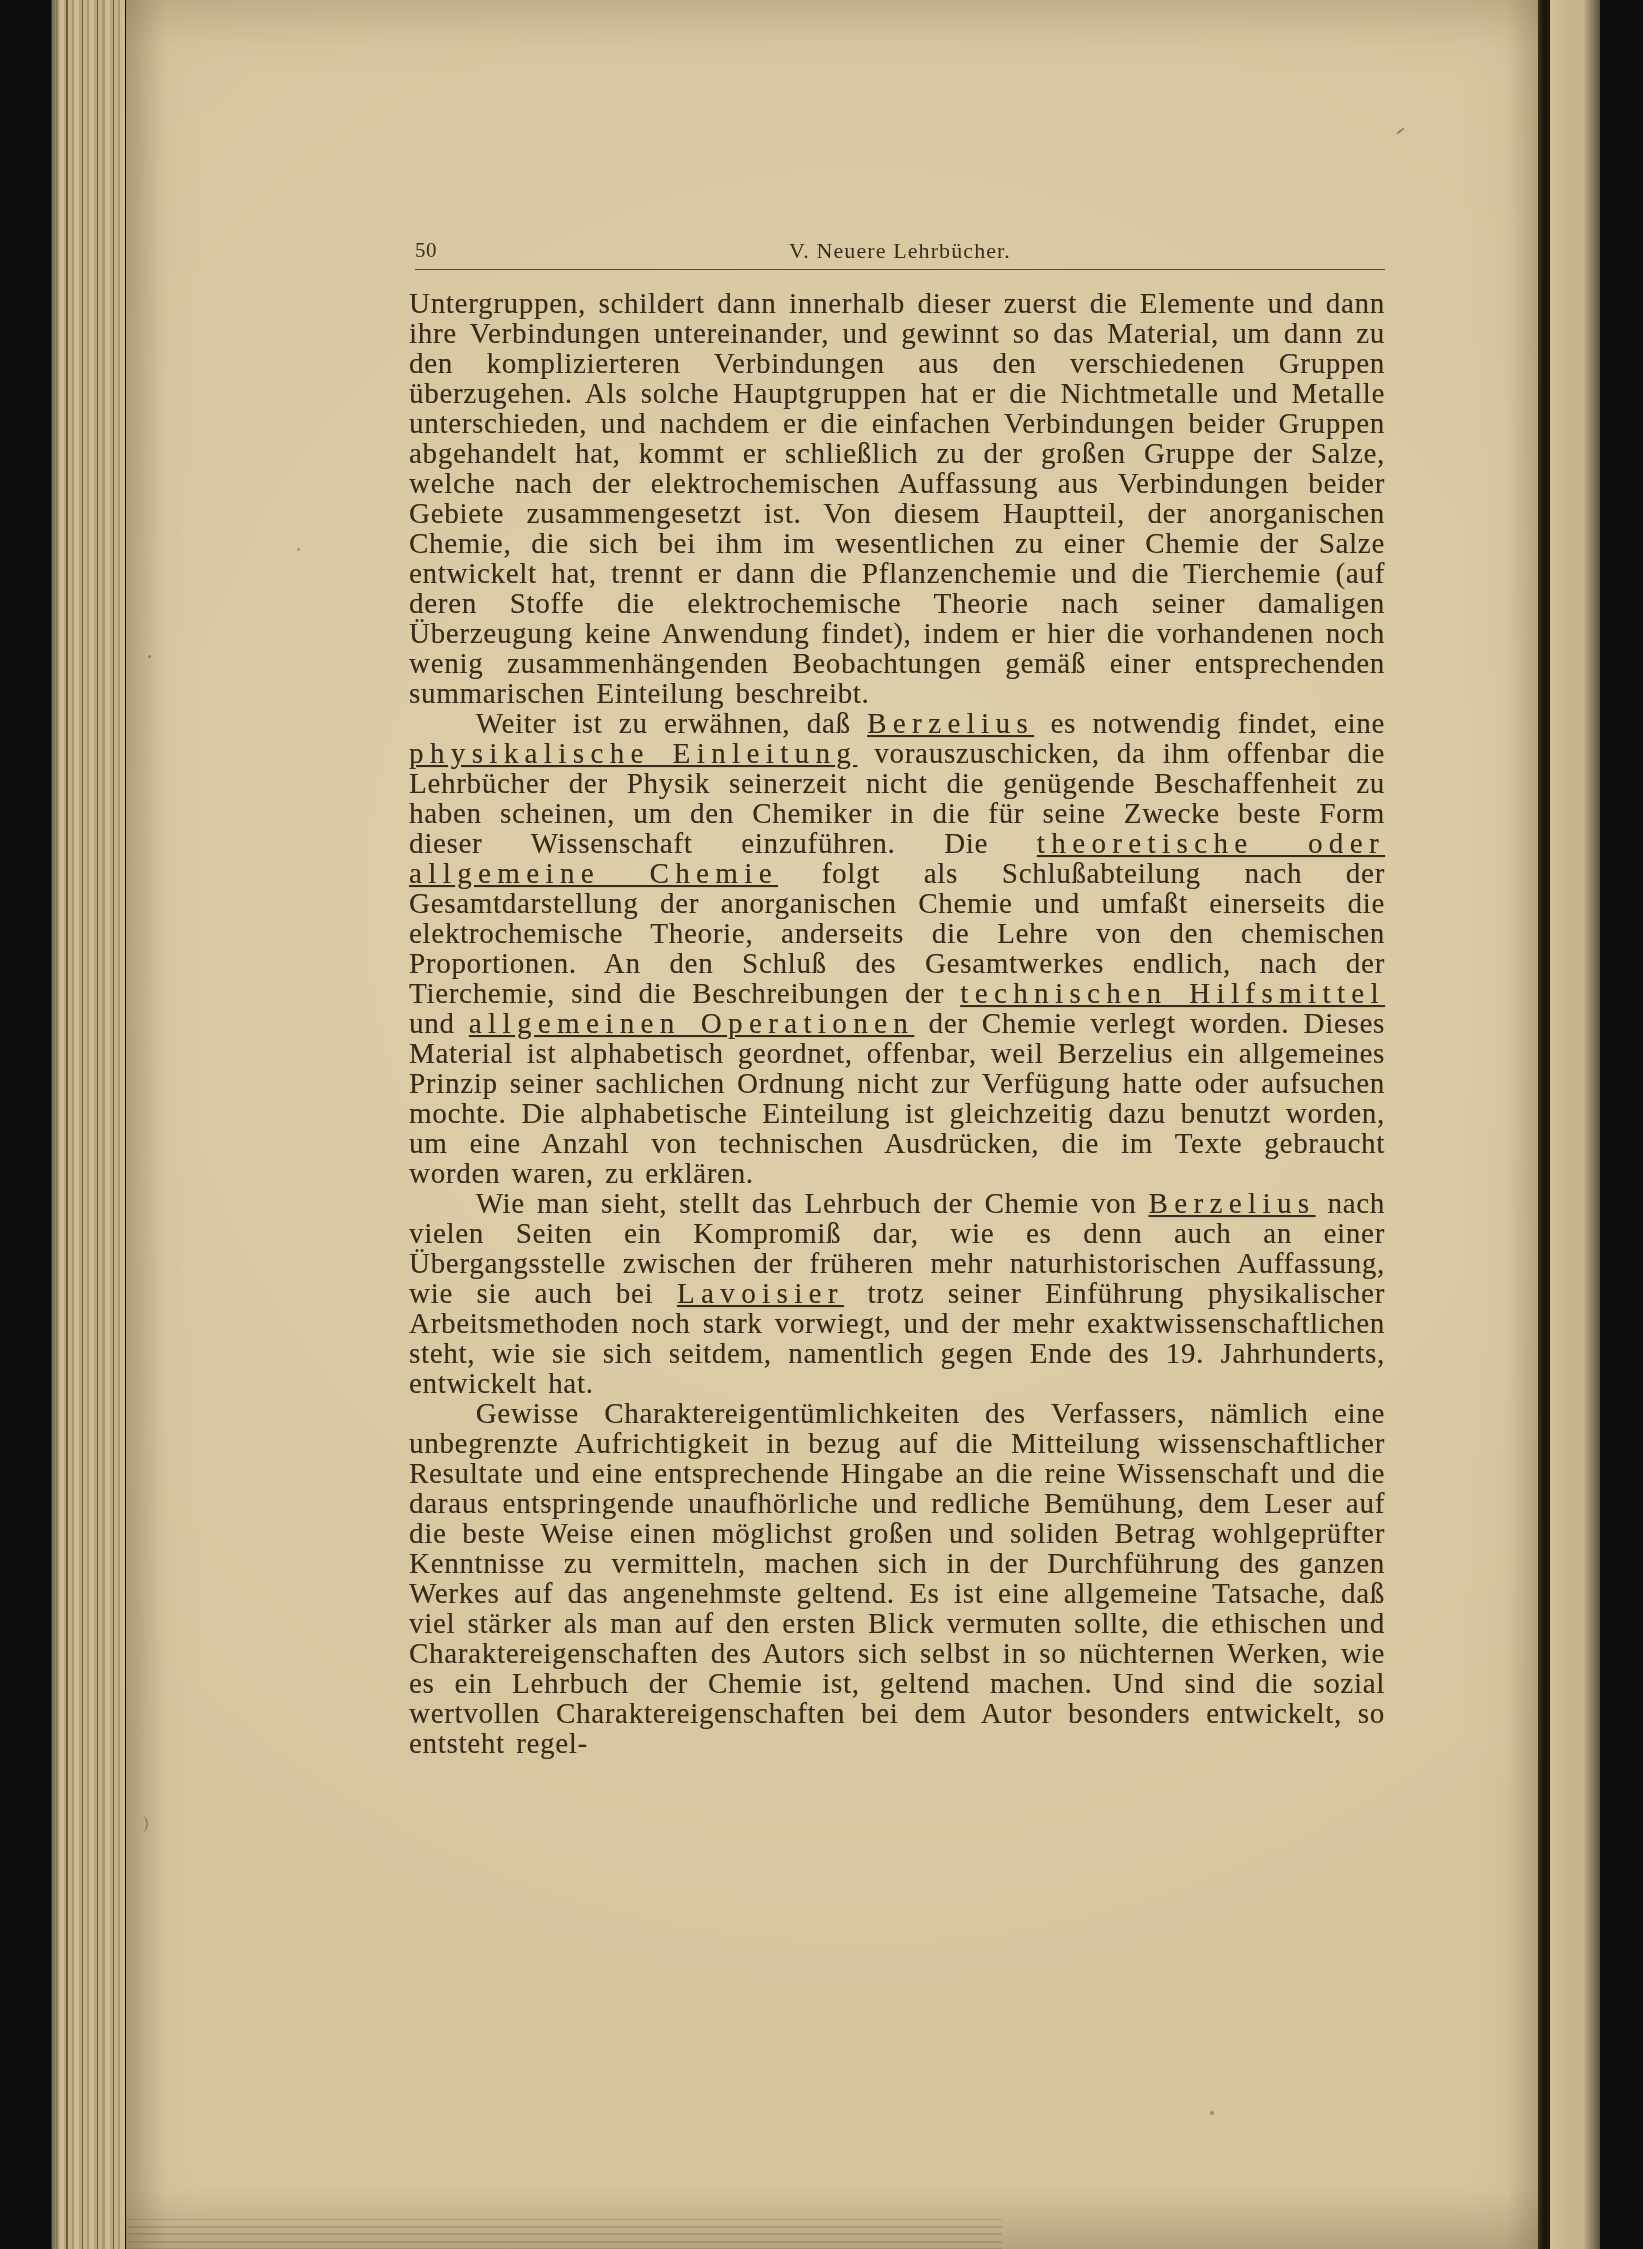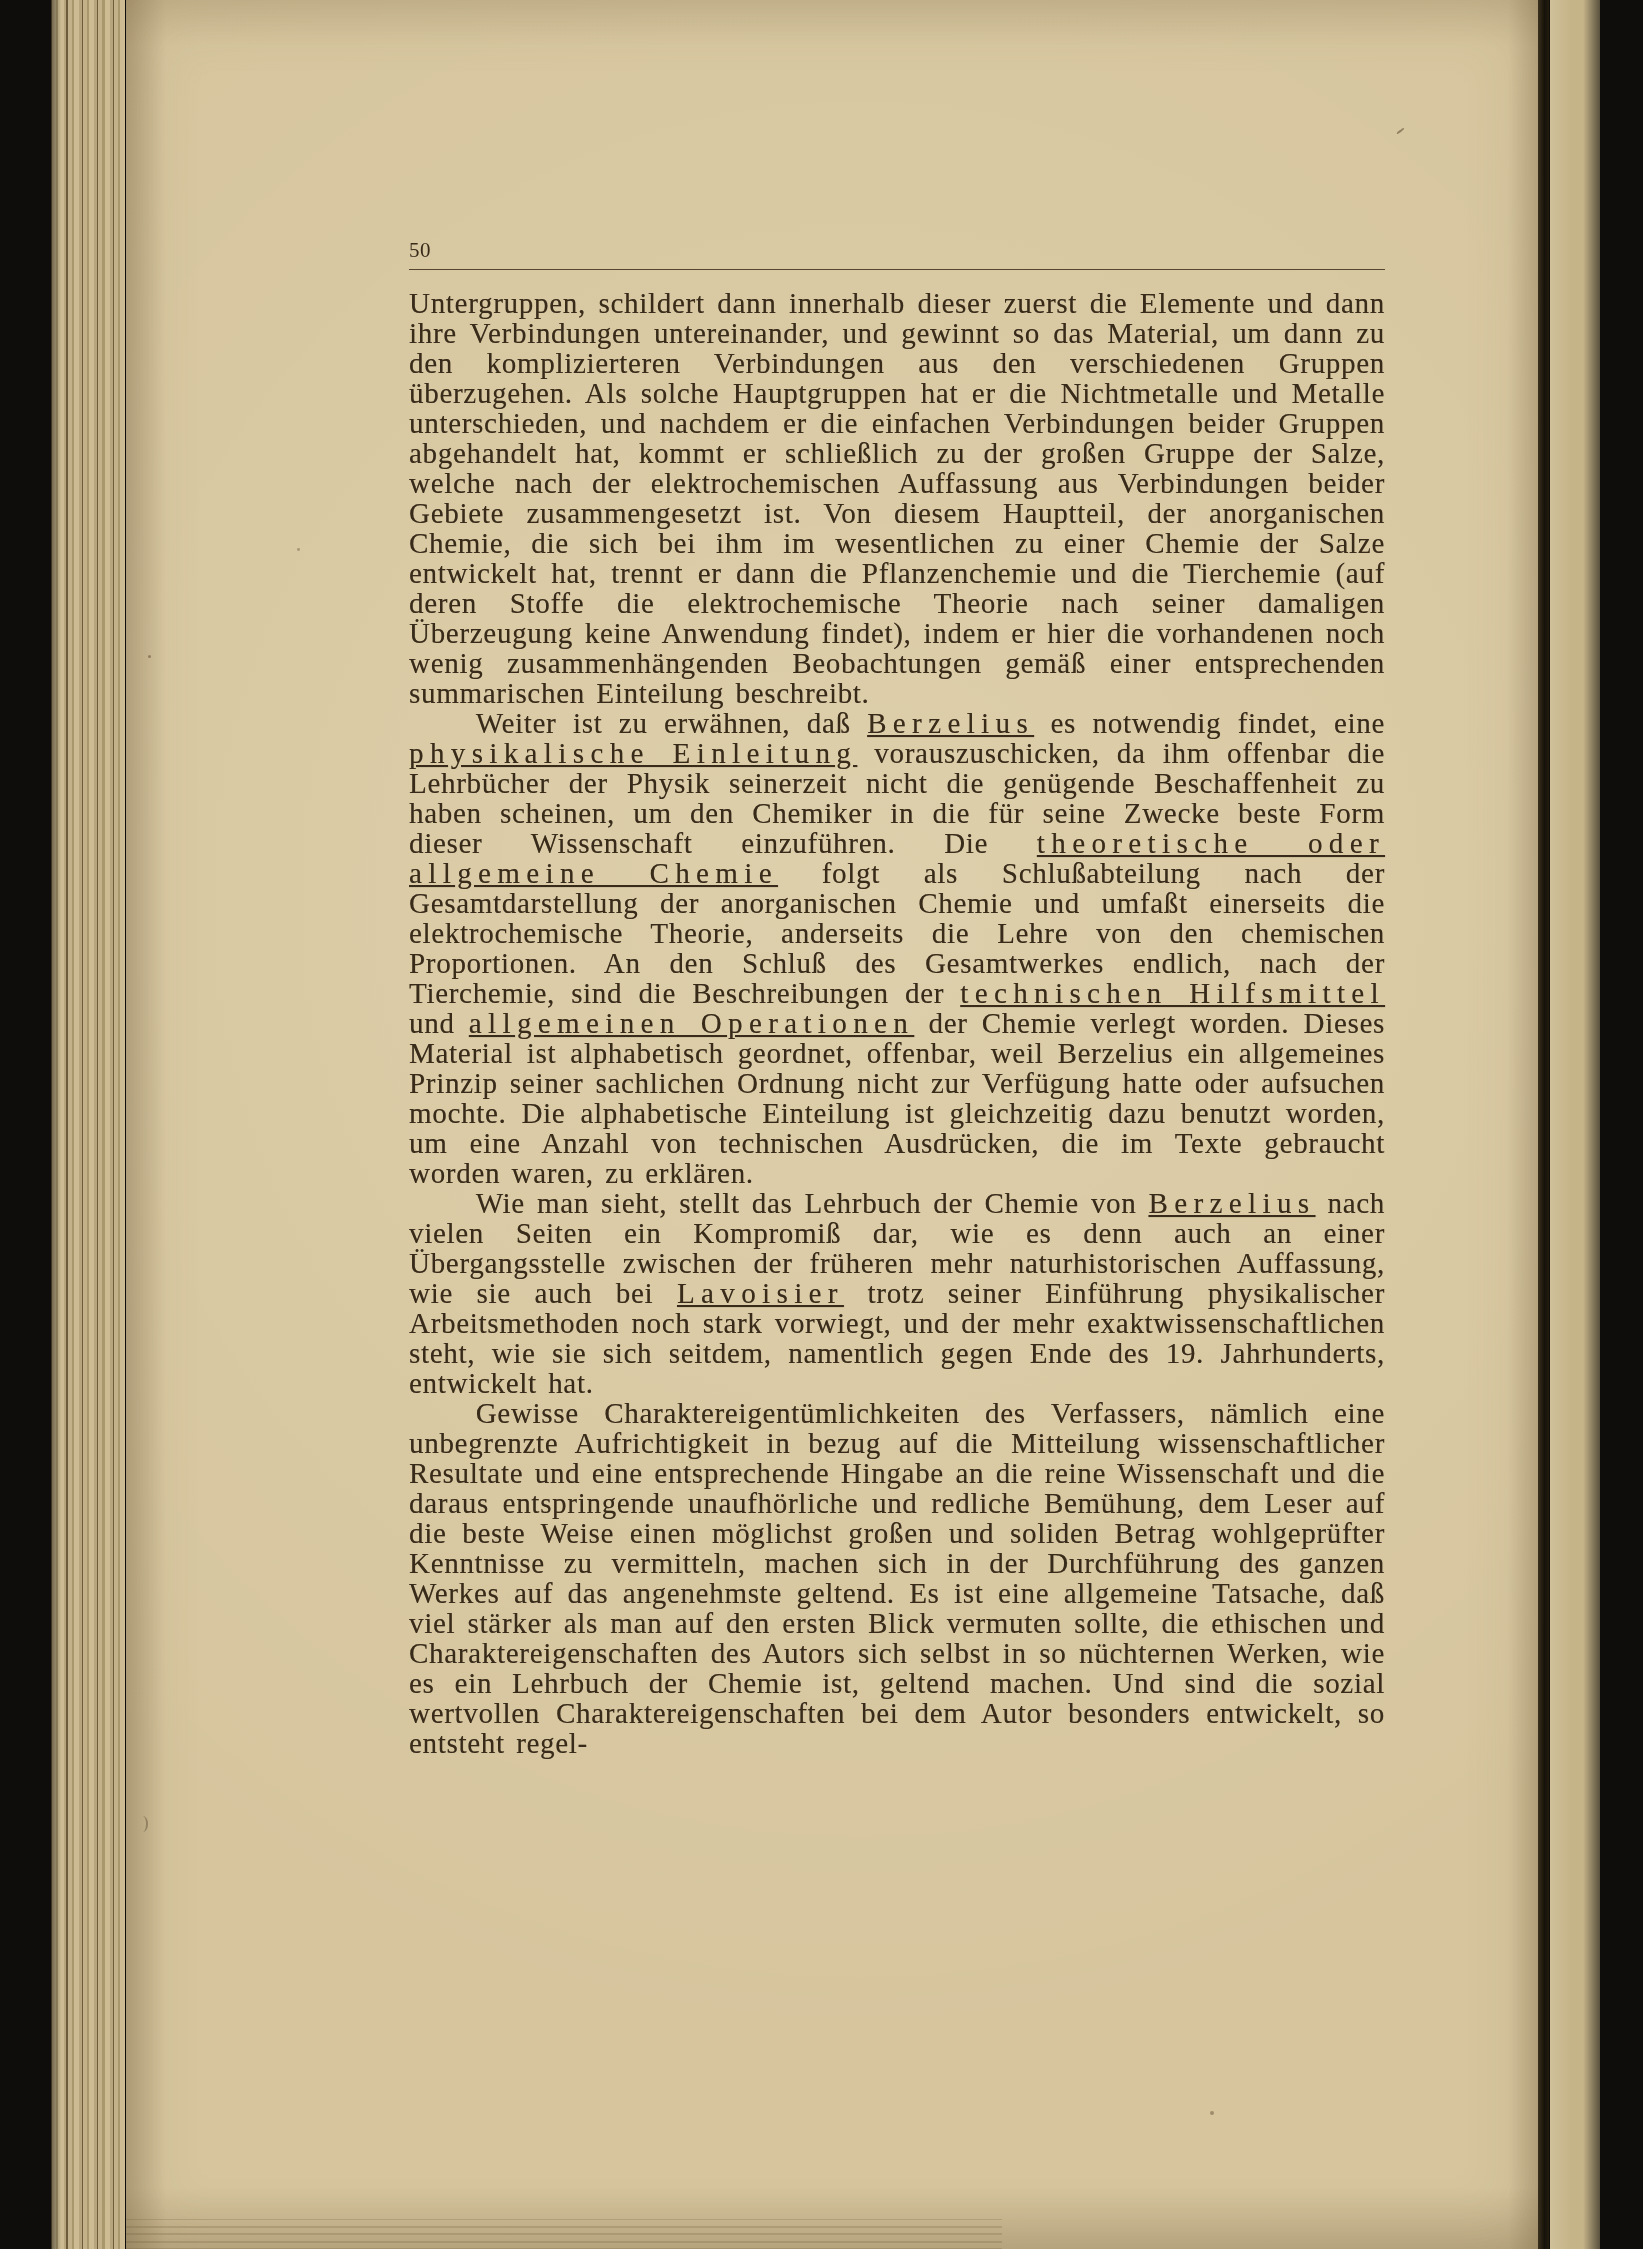--- a/index.html
+++ b/index.html
@@ -90,20 +90,21 @@
     position: absolute;
     left: 283px;
     top: 237px;
     width: 976px;
     color: #382b1a;
   }
   .header {
     position: relative;
     height: 32px;
     border-bottom: 1.7px solid rgba(62,47,27,0.85);
+    margin-left: 6px;
   }
   .page-number {
     position: absolute;
     left: 0;
     top: 1.1px;
     font-size: 21px;
     letter-spacing: 0.6px;
   }
   .running-title {
     position: absolute;
@@ -156,20 +157,21 @@
 <div class="scene">
 
   <div class="edge-stack"></div>
 
   <div class="main-page">
 
     <div class="content">
 
       <div class="header">
         <span class="page-number">50</span>
+        <span class="running-title">V. Neuere Lehrbücher.</span>
       </div>
 
       <div class="body-text">
         <p><span>Untergruppen, schildert dann innerhalb dieser zuerst die Elemente und dann ihre Verbindungen untereinander, und gewinnt so das Material, um dann zu den komplizierteren Verbindungen aus den verschiedenen Gruppen überzugehen. Als solche Hauptgruppen hat er die Nichtmetalle und Metalle unterschieden, und nachdem er die einfachen Verbindungen beider Gruppen abgehandelt hat, kommt er schließlich zu der großen Gruppe der Salze, welche nach der elektrochemischen Auffassung aus Verbindungen beider Gebiete zusammengesetzt ist. Von diesem Hauptteil, der anorganischen Chemie, die sich bei ihm im wesentlichen zu einer Chemie der Salze entwickelt hat, trennt er dann die Pflanzenchemie und die Tierchemie (auf deren Stoffe die elektrochemische Theorie nach seiner damaligen Überzeugung keine Anwendung findet), indem er hier die vorhandenen noch wenig zusammenhängenden Beobachtungen gemäß einer entsprechenden summarischen Einteilung beschreibt.</span></p>
         <p class="indent"><span>Weiter ist zu erwähnen, daß </span><span class="sperr">Berzelius</span><span> es notwendig findet, eine </span><span class="sperr">physikalische Einleitung</span><span> vorauszuschicken, da ihm offenbar die Lehrbücher der Physik seinerzeit nicht die genügende Beschaffenheit zu haben scheinen, um den Chemiker in die für seine Zwecke beste Form dieser Wissenschaft einzuführen. Die </span><span class="sperr">theoretische oder allgemeine Chemie</span><span> folgt als Schlußabteilung nach der Gesamtdarstellung der anorganischen Chemie und umfaßt einerseits die elektrochemische Theorie, anderseits die Lehre von den chemischen Proportionen. An den Schluß des Gesamtwerkes endlich, nach der Tierchemie, sind die Beschreibungen der </span><span class="sperr">technischen Hilfsmittel</span><span> und </span><span class="sperr">allgemeinen Operationen</span><span> der Chemie verlegt worden. Dieses Material ist alphabetisch geordnet, offenbar, weil Berzelius ein allgemeines Prinzip seiner sachlichen Ordnung nicht zur Verfügung hatte oder aufsuchen mochte. Die alphabetische Einteilung ist gleichzeitig dazu benutzt worden, um eine Anzahl von technischen Ausdrücken, die im Texte gebraucht worden waren, zu erklären.</span></p>
         <p class="indent"><span>Wie man sieht, stellt das Lehrbuch der Chemie von </span><span class="sperr">Berzelius</span><span> nach vielen Seiten ein Kompromiß dar, wie es denn auch an einer Übergangsstelle zwischen der früheren mehr naturhistorischen Auffassung, wie sie auch bei </span><span class="sperr">Lavoisier</span><span> trotz seiner Einführung physikalischer Arbeitsmethoden noch stark vorwiegt, und der mehr exaktwissenschaftlichen steht, wie sie sich seitdem, namentlich gegen Ende des 19. Jahrhunderts, entwickelt hat.</span></p>
         <p class="indent"><span>Gewisse Charaktereigentümlichkeiten des Verfassers, nämlich eine unbegrenzte Aufrichtigkeit in bezug auf die Mitteilung wissenschaftlicher Resultate und eine entsprechende Hingabe an die reine Wissenschaft und die daraus entspringende unaufhörliche und redliche Bemühung, dem Leser auf die beste Weise einen möglichst großen und soliden Betrag wohlgeprüfter Kenntnisse zu vermitteln, machen sich in der Durchführung des ganzen Werkes auf das angenehmste geltend. Es ist eine allgemeine Tatsache, daß viel stärker als man auf den ersten Blick vermuten sollte, die ethischen und Charaktereigenschaften des Autors sich selbst in so nüchternen Werken, wie es ein Lehrbuch der Chemie ist, geltend machen. Und sind die sozial wertvollen Charaktereigenschaften bei dem Autor besonders entwickelt, so entsteht regel-</span></p>
       </div>
 
     </div>

